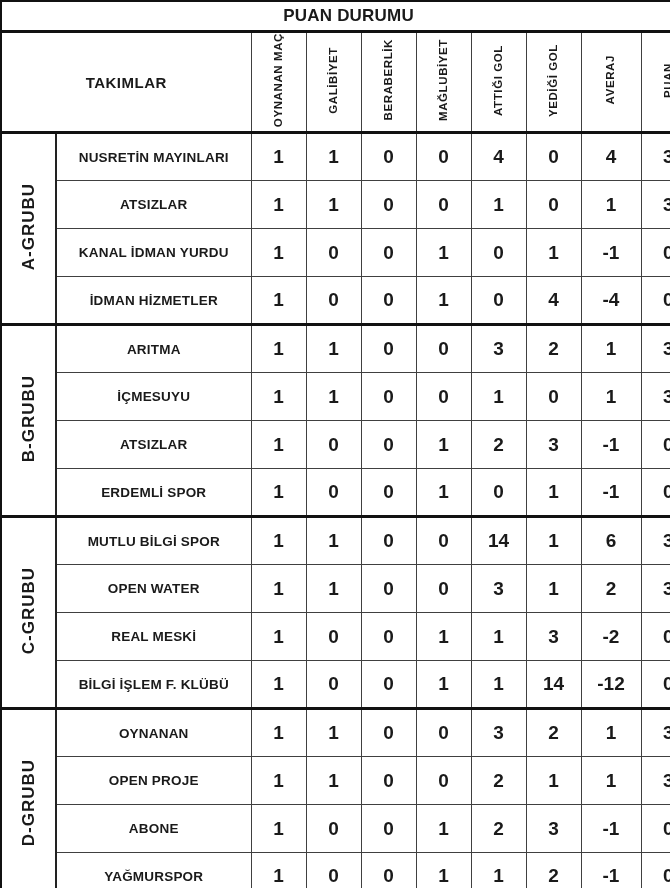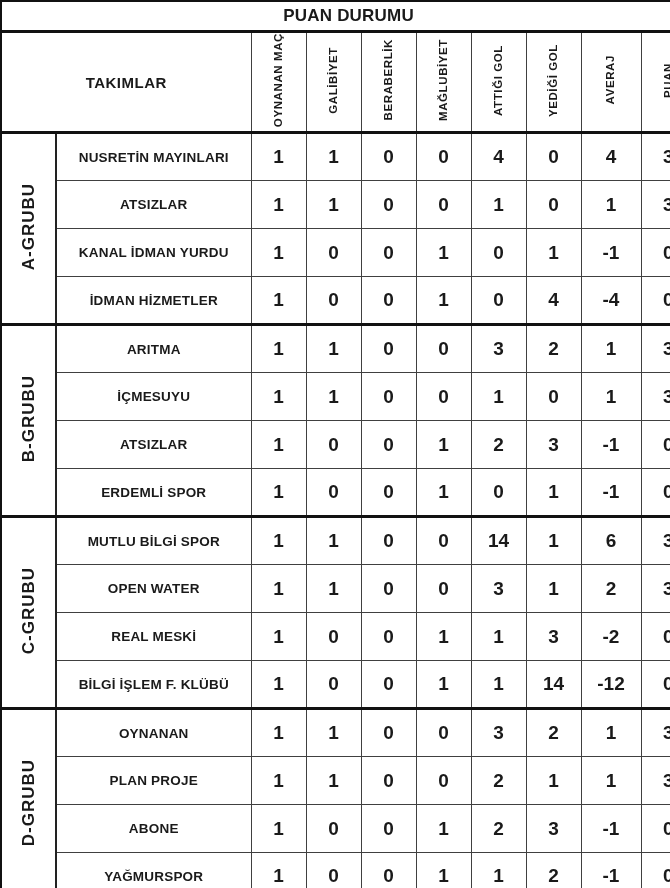--- a/index.html
+++ b/index.html
@@ -279,21 +279,21 @@
         <td class="stat-cell">1</td>
         <td class="stat-cell">1</td>
         <td class="stat-cell">0</td>
         <td class="stat-cell">0</td>
         <td class="stat-cell">3</td>
         <td class="stat-cell">2</td>
         <td class="stat-cell">1</td>
         <td class="stat-cell last-col">3</td>
       </tr>
       <tr class="data-row">
-        <td class="team-cell">PLAN PROJE</td>
+        <td class="team-cell">OPEN PROJE</td>
         <td class="stat-cell">1</td>
         <td class="stat-cell">1</td>
         <td class="stat-cell">0</td>
         <td class="stat-cell">0</td>
         <td class="stat-cell">2</td>
         <td class="stat-cell">1</td>
         <td class="stat-cell">1</td>
         <td class="stat-cell last-col">3</td>
       </tr>
       <tr class="data-row">

